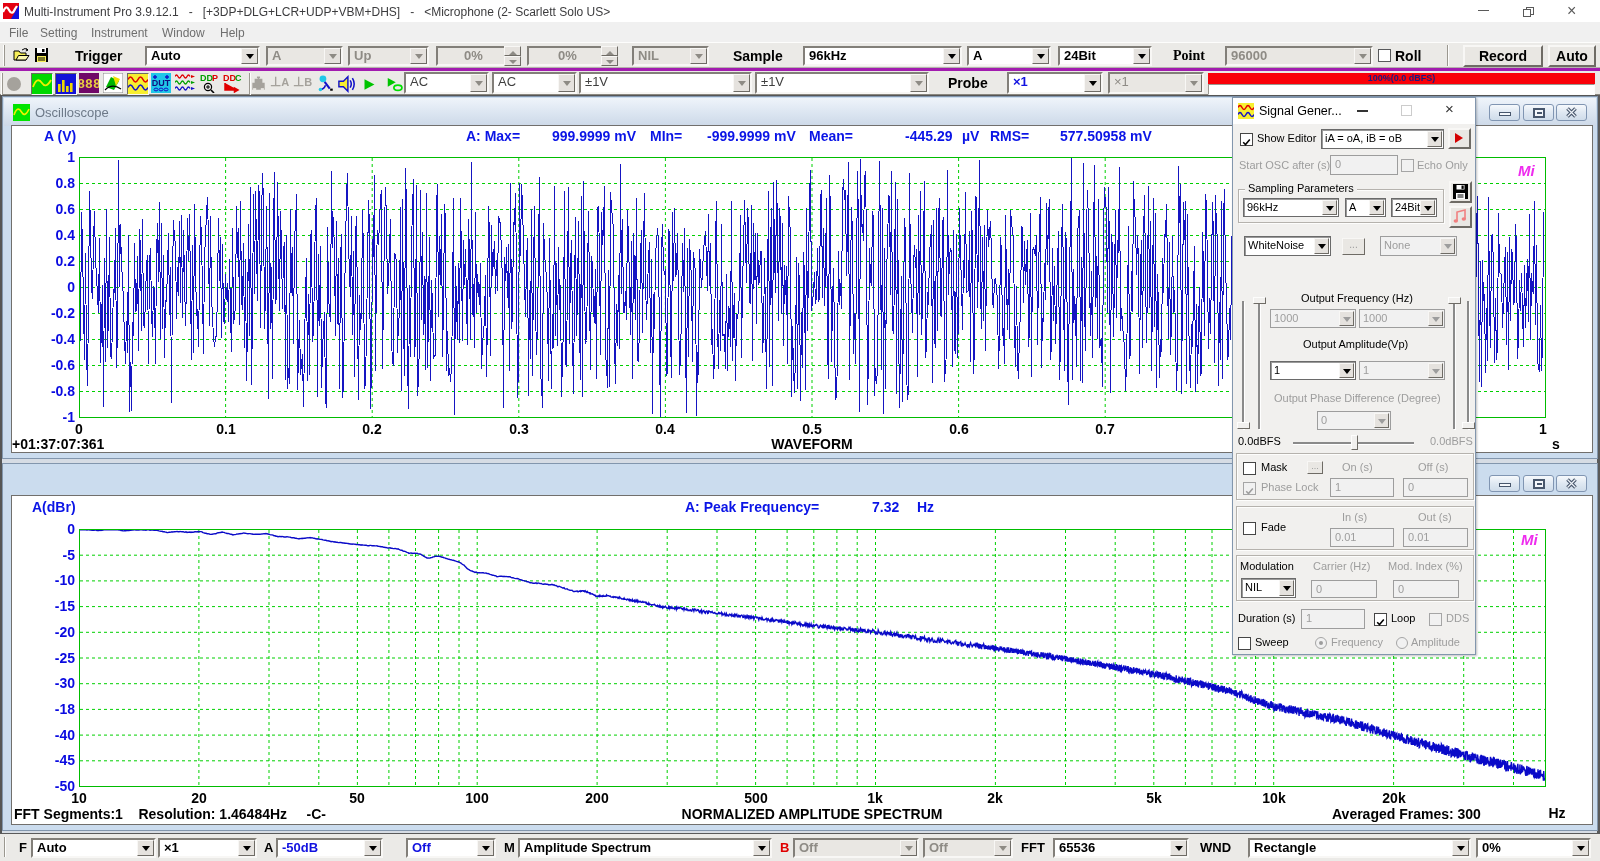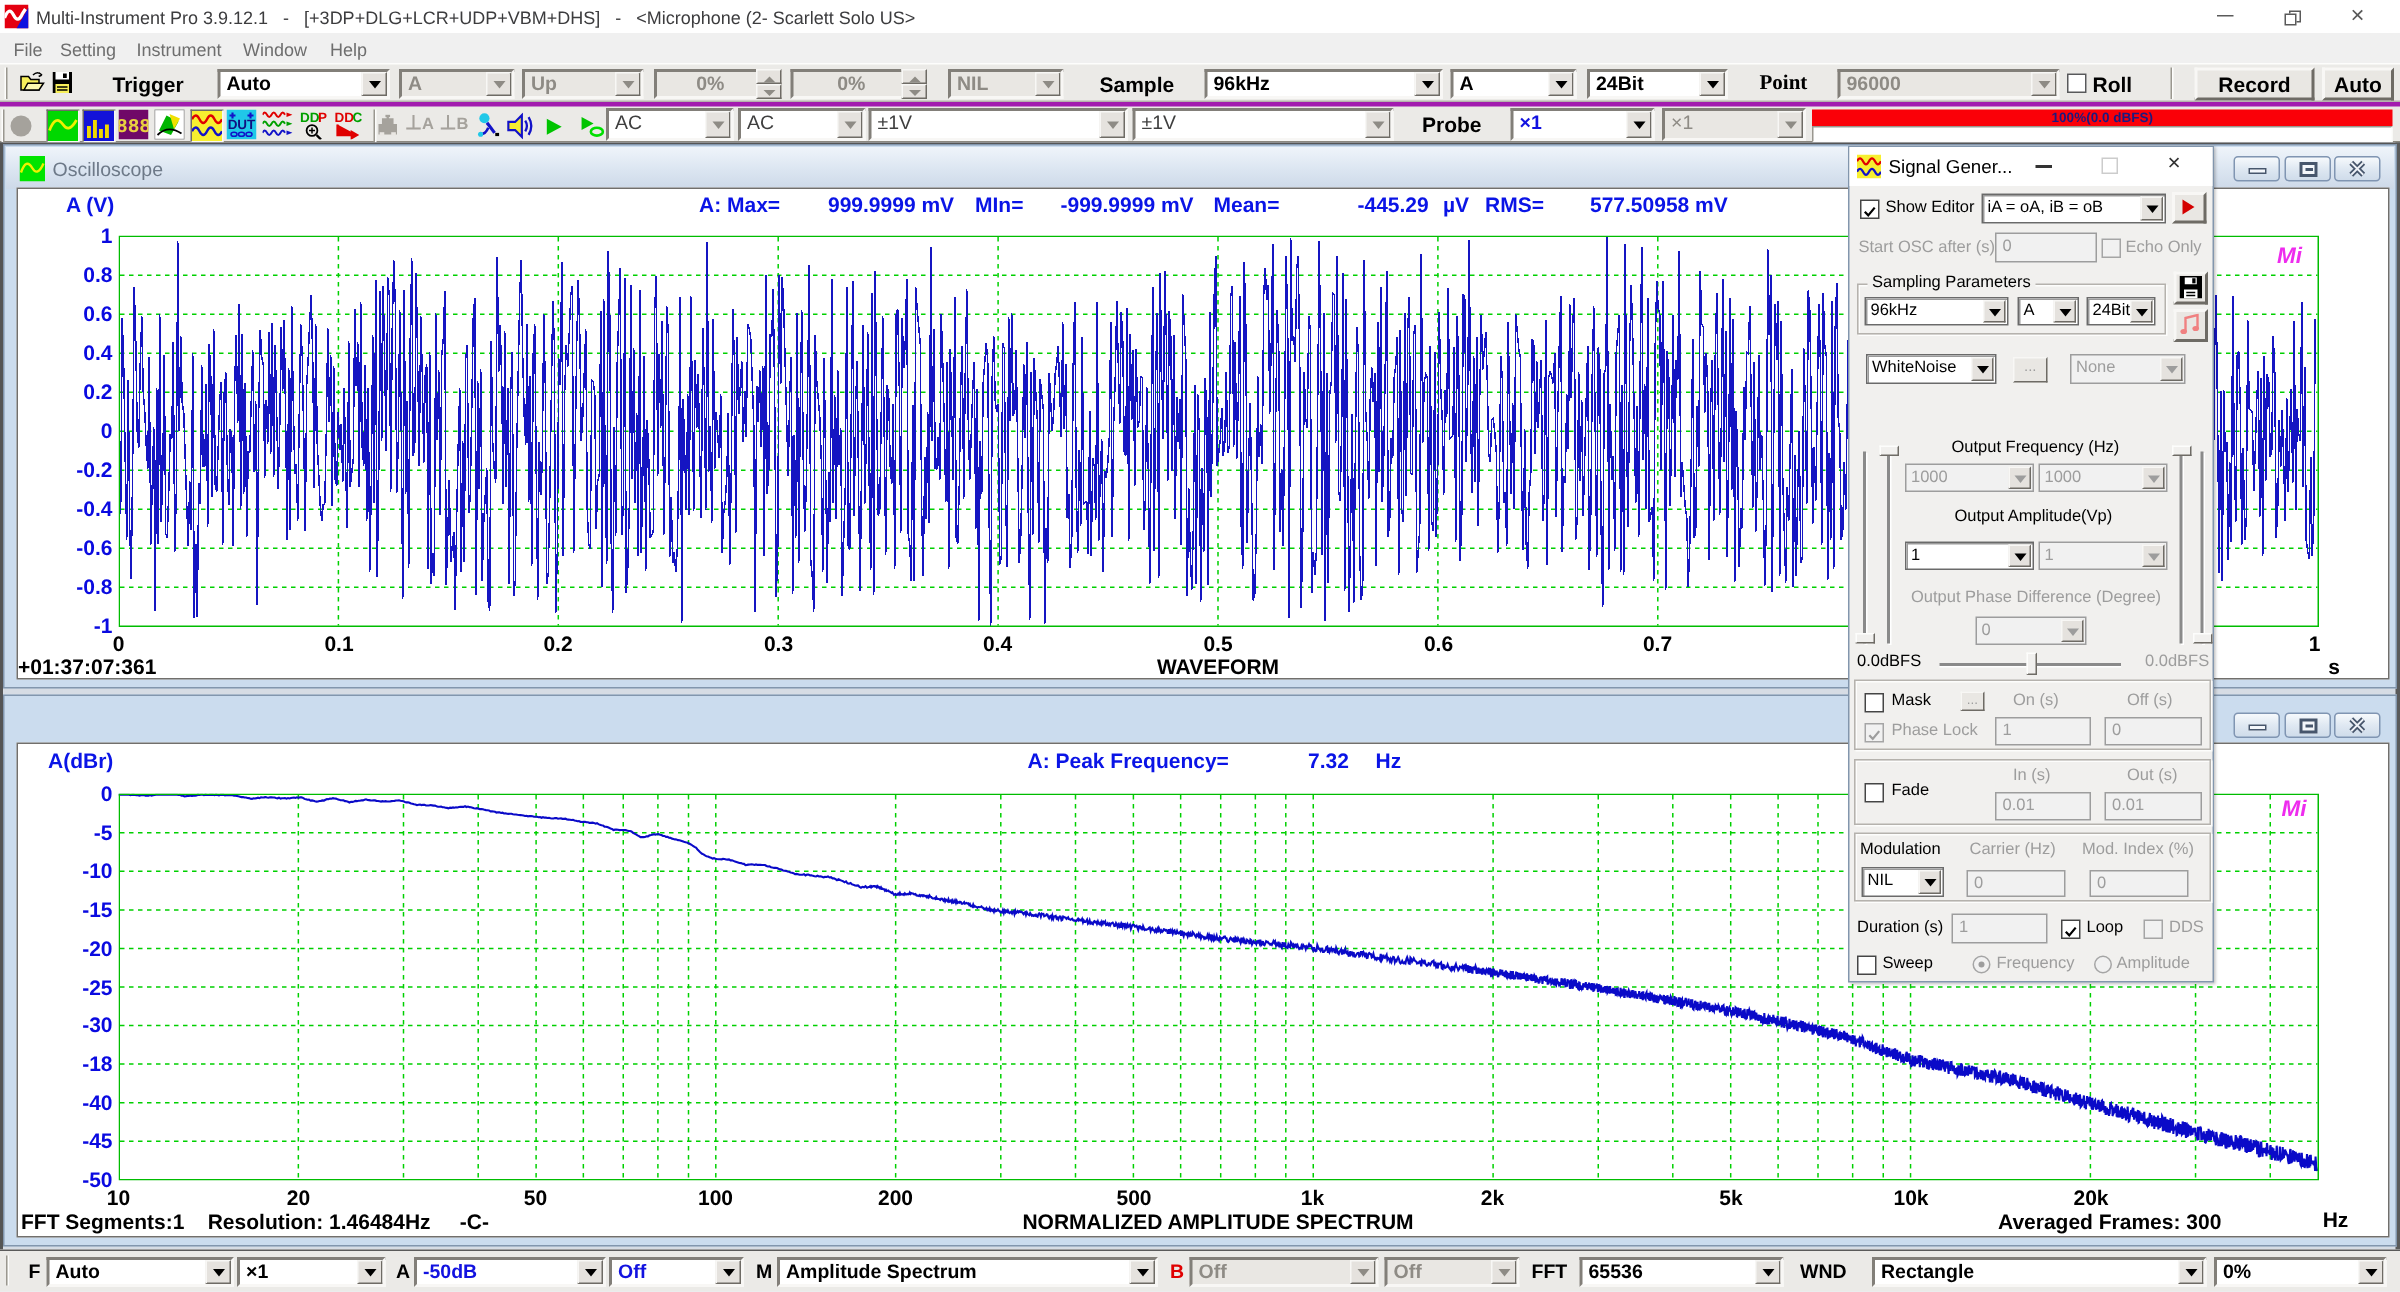--- a/index.html
+++ b/index.html
@@ -524,21 +524,21 @@
 <div class="abs" style="left:163px;top:539px;width:12px;height:12px;border-radius:50%;border:1px solid #a5a5a5;background:#f1f1f1;"></div>
 <span class="dtxt g" style="left:178px;top:538px;">Amplitude</span>
 </div>
 
 <div class="abs" style="left:0;top:833px;width:1600px;height:28px;background:#ebeae7;border-top:1px solid #5a5a5a;">
 <div class="abs" style="left:4px;top:3px;width:2px;height:20px;border-left:1px solid #9a978f;border-right:1px solid #fdfdfc;"></div>
 <span class="lbl" style="left:19px;top:6px;font-size:13px;">F</span>
 <div class="fld" style="left:31px;top:4px;width:125px;height:20px;">Auto<span class="arw"></span></div>
 <div class="fld" style="left:158px;top:4px;width:99px;height:20px;">×1<span class="arw"></span></div>
 <span class="lbl blue" style="left:264px;top:6px;font-size:13px;">A</span>
-<div class="fld" style="left:276px;top:4px;width:128px;height:20px;color:#1212e0;">-50dB<span class="arw"></span></div>
+<div class="fld" style="left:276px;top:4px;width:107px;height:20px;color:#1212e0;">-50dB<span class="arw"></span></div>
 <div class="fld" style="left:406px;top:4px;width:90px;height:20px;color:#1212e0;">Off<span class="arw"></span></div>
 <span class="lbl" style="left:504px;top:6px;font-size:13px;">M</span>
 <div class="fld" style="left:518px;top:4px;width:254px;height:20px;">Amplitude Spectrum<span class="arw"></span></div>
 <span class="lbl" style="left:780px;top:6px;font-size:13px;color:#e00000;">B</span>
 <div class="fld dis" style="left:793px;top:4px;width:126px;height:20px;">Off<span class="arw g"></span></div>
 <div class="fld dis" style="left:923px;top:4px;width:90px;height:20px;">Off<span class="arw g"></span></div>
 <span class="lbl" style="left:1021px;top:6px;font-size:13px;">FFT</span>
 <div class="fld" style="left:1053px;top:4px;width:136px;height:20px;">65536<span class="arw"></span></div>
 <span class="lbl" style="left:1200px;top:6px;font-size:13px;">WND</span>
 <div class="fld" style="left:1248px;top:4px;width:223px;height:20px;">Rectangle<span class="arw"></span></div>

